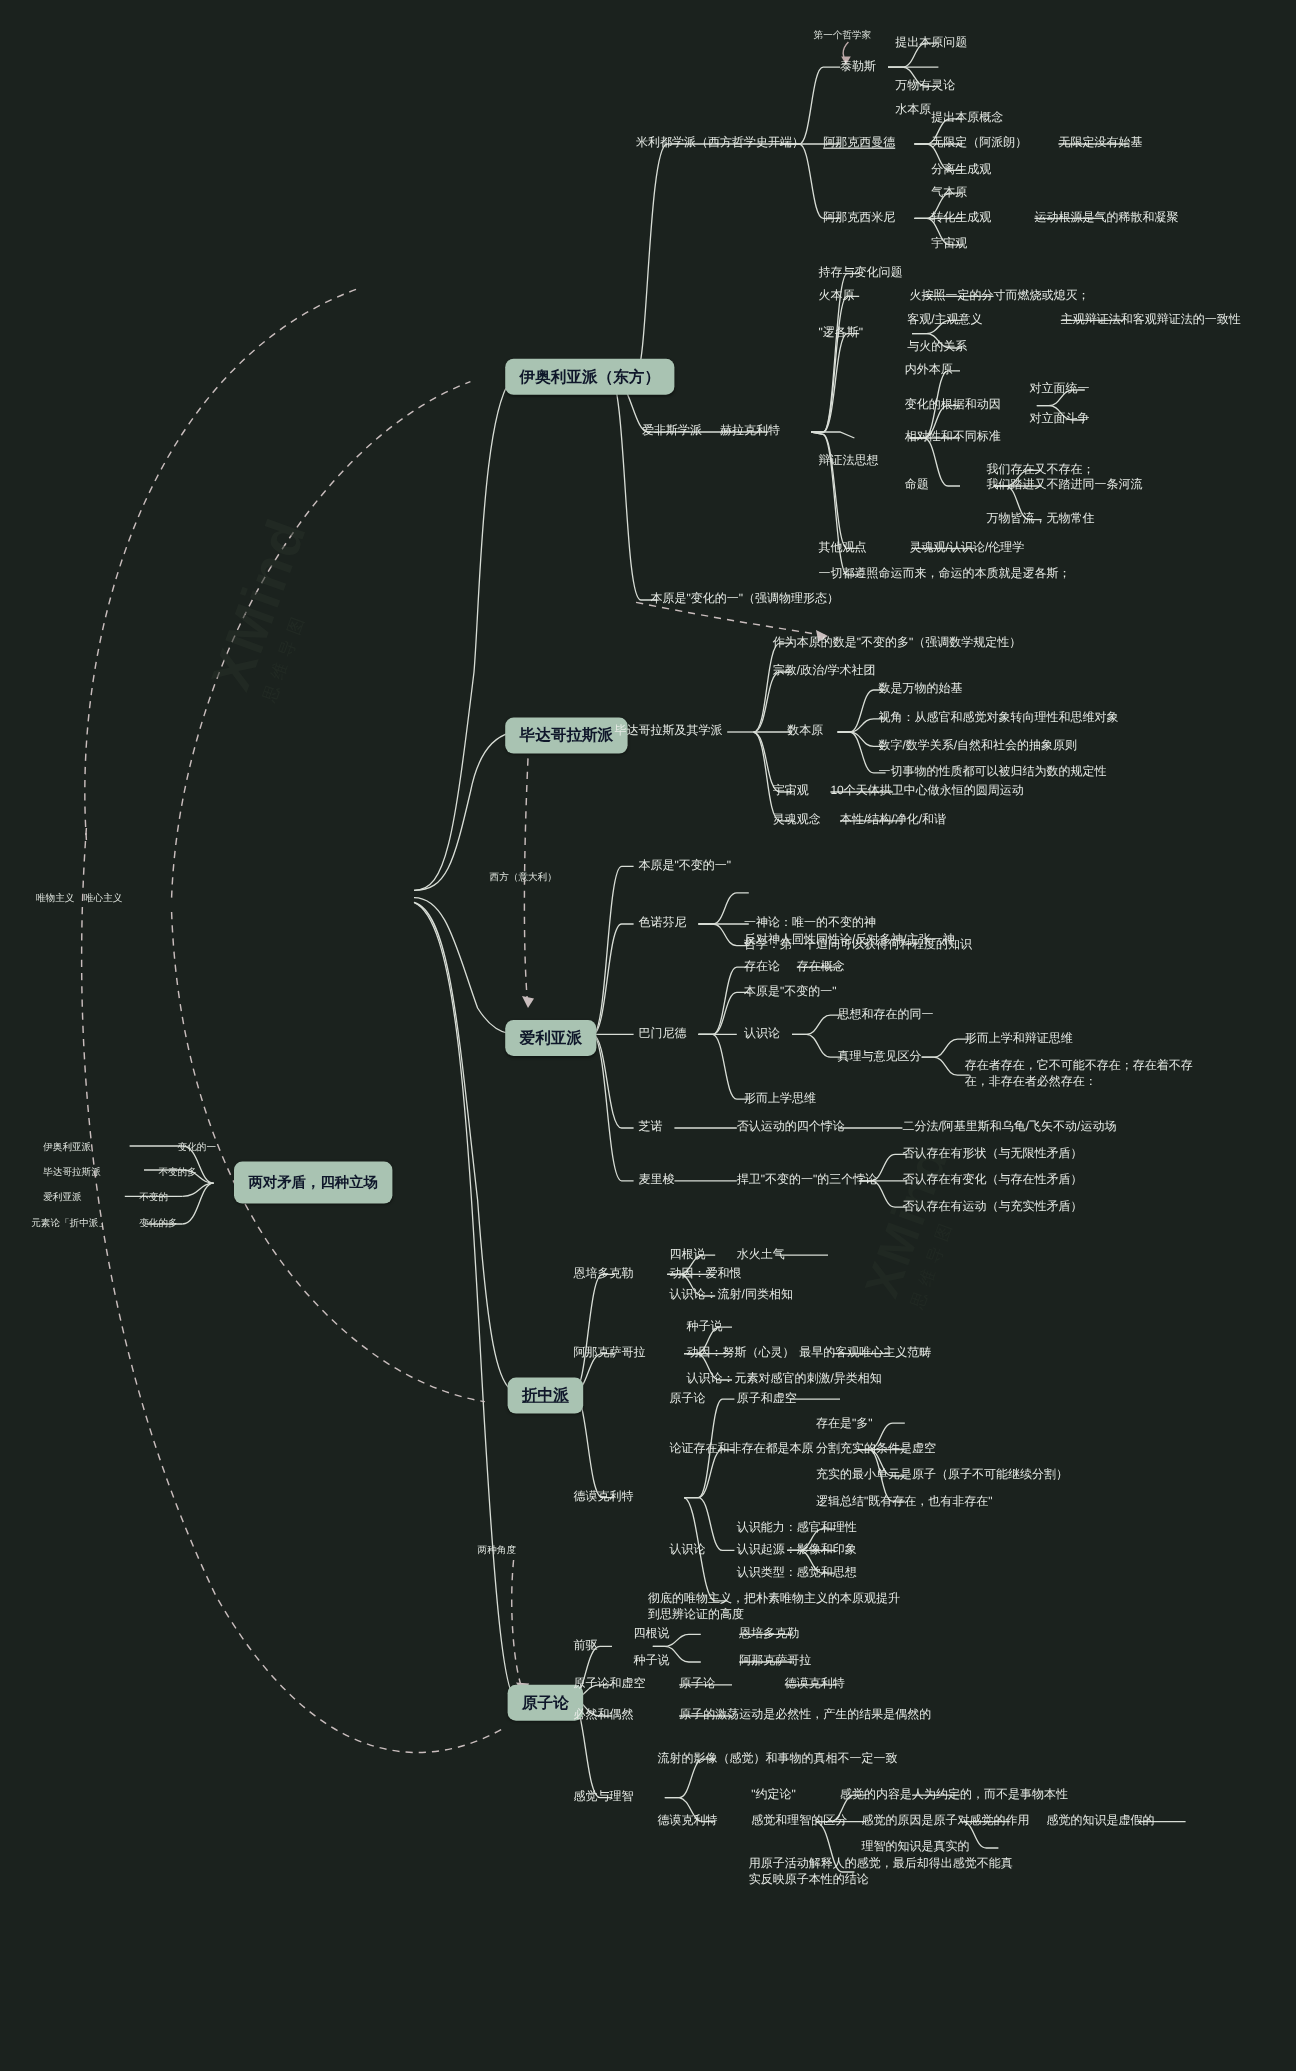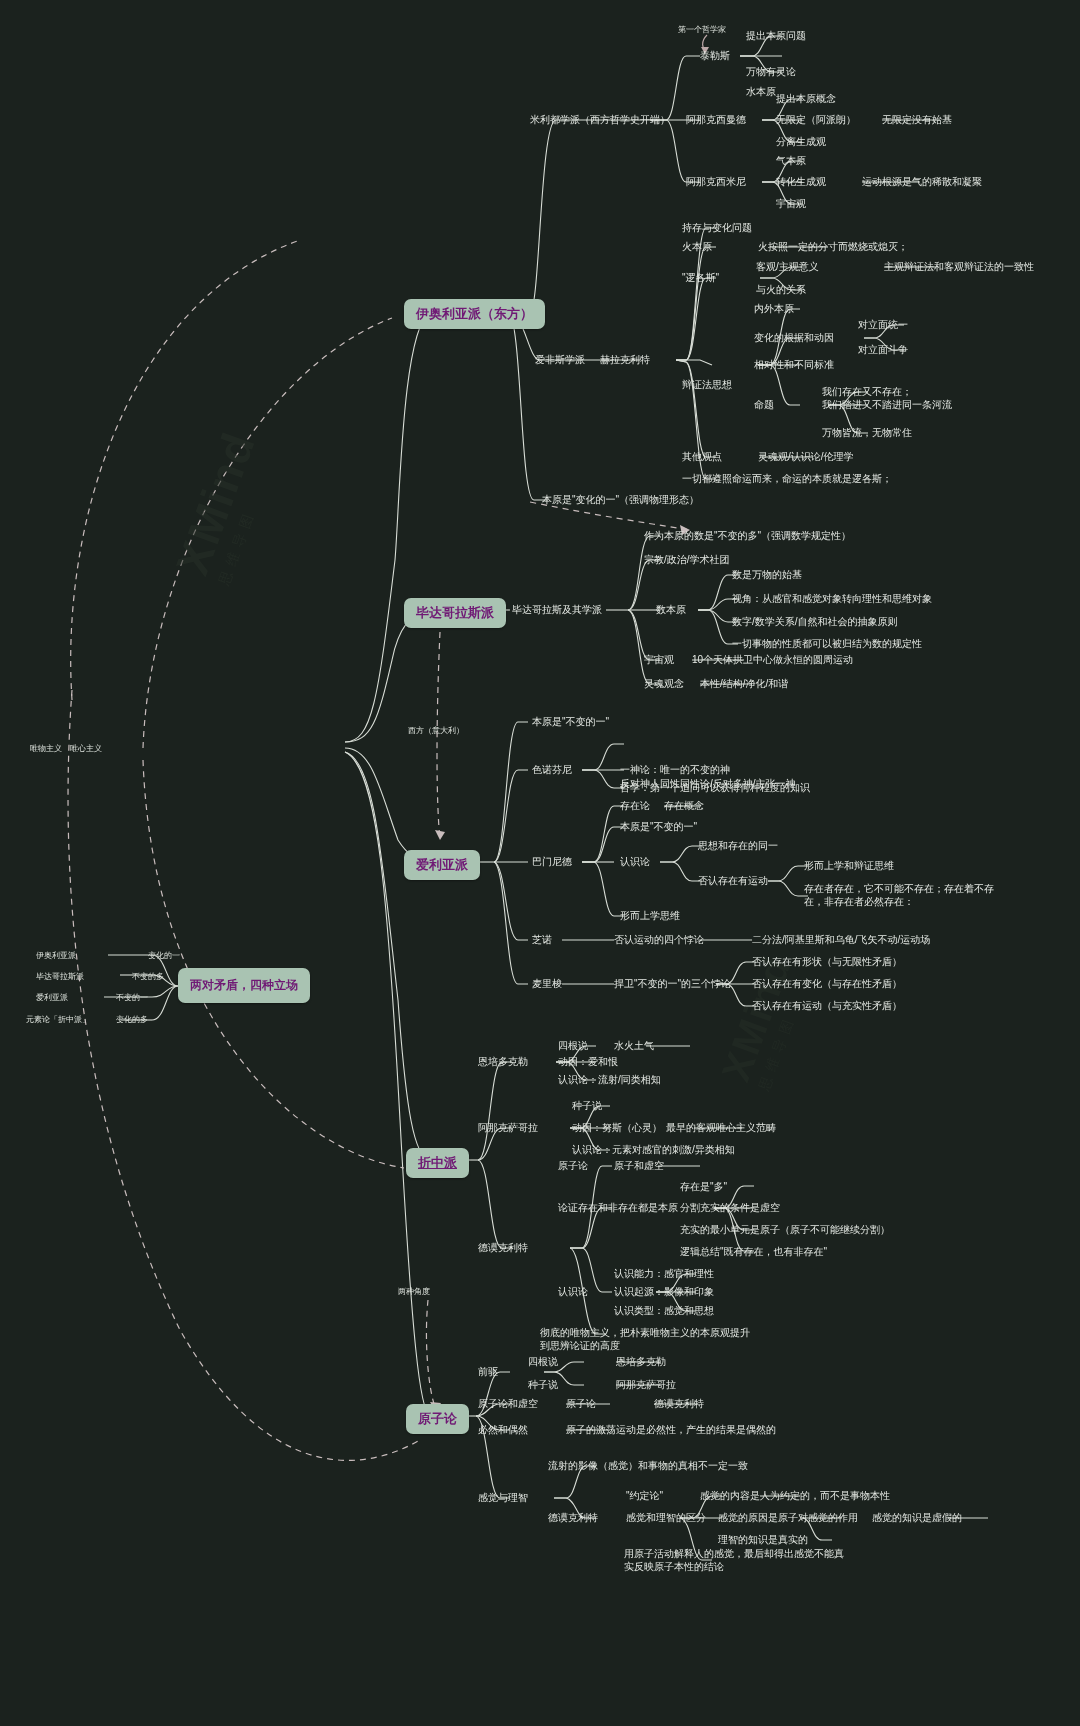--- a/index.html
+++ b/index.html
@@ -19,29 +19,30 @@
     line-height:13px;
     color:#e6eae5;
     white-space:pre;
     letter-spacing:0px;
   }
   .node.tiny{font-size:8px;color:#dfe4de;}
   .node.wrap{white-space:normal;width:190px;}
   .pill{
     position:absolute;
     background:#a9c3b2;
-    color:#701a75;
+    color:#0f172a;
     border-radius:7px;
     font-size:13px;
     font-weight:bold;
     padding:6px 12px;
     line-height:18px;
     white-space:pre;
     text-align:center;
     box-shadow:0 1px 2px rgba(0,0,0,.35);
+    margin-left:17px;
   }
   .pill.root{
     font-size:17px;
     padding:14px 18px;
     border-radius:9px;
     line-height:26px;
     width:152px;
   }
   .pill.legend{
     font-size:12px;
@@ -275,21 +276,21 @@
   <div class="pill" style="left:404px;top:299px;">伊奥利亚派（东方）</div>
 
   <div class="node" style="left:530px;top:113px;">米利都学派（西方哲学史开端）</div>
 
   <div class="node tiny" style="left:678px;top:23px;">第一个哲学家</div>
   <div class="node" style="left:700px;top:49px;">泰勒斯</div>
   <div class="node" style="left:746px;top:29px;">提出本原问题</div>
   <div class="node" style="left:746px;top:49px;margin-top:36px;">水本原</div>
   <div class="node" style="left:746px;top:65px;">万物有灵论</div>
 
-  <div class="node" style="left:686px;top:113px;">阿那克西曼德</div>
+  <div class="node" style="left:686px;top:113px;text-decoration:underline;">阿那克西曼德</div>
   <div class="node" style="left:776px;top:92px;">提出本原概念</div>
   <div class="node" style="left:776px;top:113px;">无限定（阿派朗）</div>
   <div class="node" style="left:776px;top:135px;">分离生成观</div>
   <div class="node" style="left:882px;top:113px;">无限定没有始基</div>
 
   <div class="node" style="left:686px;top:175px;">阿那克西米尼</div>
   <div class="node" style="left:776px;top:154px;">气本原</div>
   <div class="node" style="left:776px;top:175px;">转化生成观</div>
   <div class="node" style="left:776px;top:197px;">宇宙观</div>
   <div class="node" style="left:862px;top:175px;">运动根源是气的稀散和凝聚</div>
@@ -347,21 +348,21 @@
   <div class="node" style="left:620px;top:737px;margin-top:40px;">反对神人同性同性论/反对多神/主张一神</div>
   <div class="node" style="left:620px;top:763px;">一神论：唯一的不变的神</div>
   <div class="node" style="left:620px;top:781px;">哲学：第一个追问可以获得何种程度的知识</div>
 
   <div class="node" style="left:532px;top:855px;">巴门尼德</div>
   <div class="node" style="left:620px;top:799px;">存在论</div>
   <div class="node" style="left:664px;top:799px;">存在概念</div>
   <div class="node" style="left:620px;top:820px;">本原是"不变的一"</div>
   <div class="node" style="left:620px;top:855px;">认识论</div>
   <div class="node" style="left:698px;top:839px;">思想和存在的同一</div>
-  <div class="node" style="left:698px;top:874px;">否认存在有运动</div>
+  <div class="node" style="left:698px;top:874px;">真理与意见区分</div>
   <div class="node" style="left:804px;top:859px;">形而上学和辩证思维</div>
   <div class="node wrap" style="left:804px;top:882px;width:200px;">存在者存在，它不可能不存在；存在着不存在，非存在者必然存在：</div>
   <div class="node" style="left:620px;top:909px;">形而上学思维</div>
 
   <div class="node" style="left:532px;top:933px;">芝诺</div>
   <div class="node" style="left:614px;top:933px;">否认运动的四个悖论</div>
   <div class="node" style="left:752px;top:933px;">二分法/阿基里斯和乌龟/飞矢不动/运动场</div>
 
   <div class="node" style="left:532px;top:977px;">麦里梭</div>
   <div class="node" style="left:614px;top:977px;">捍卫"不变的一"的三个悖论</div>

